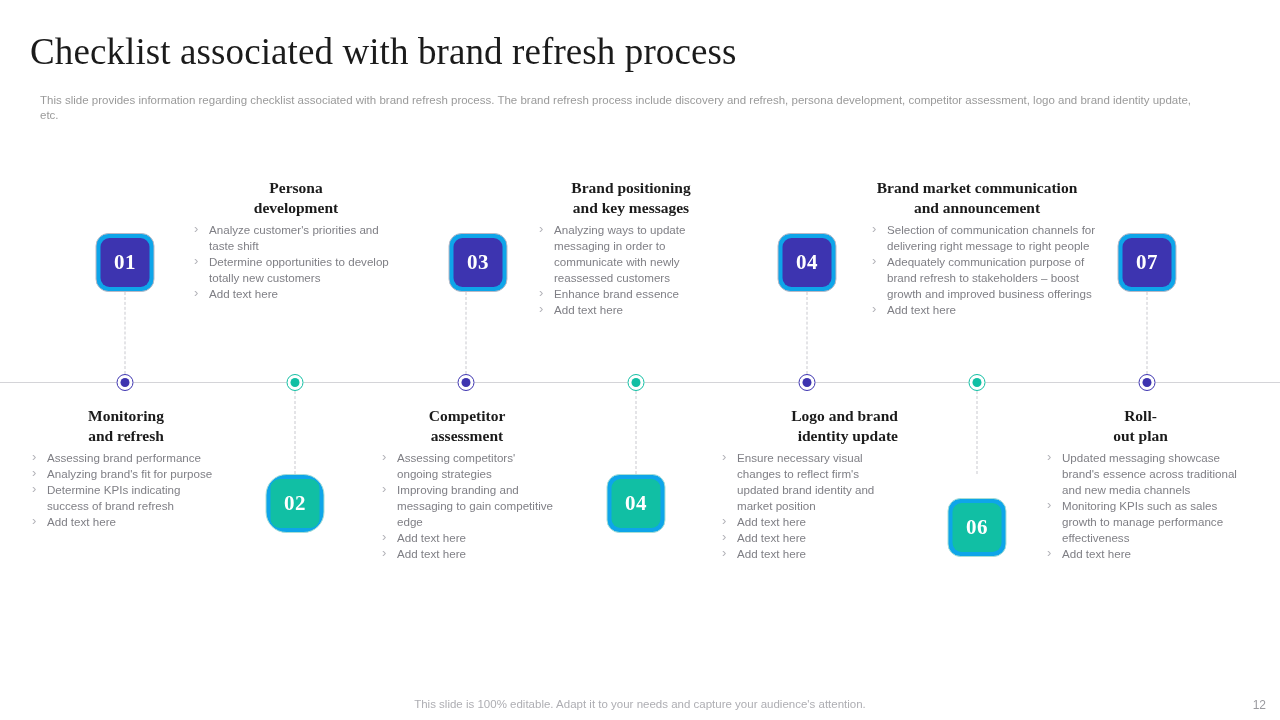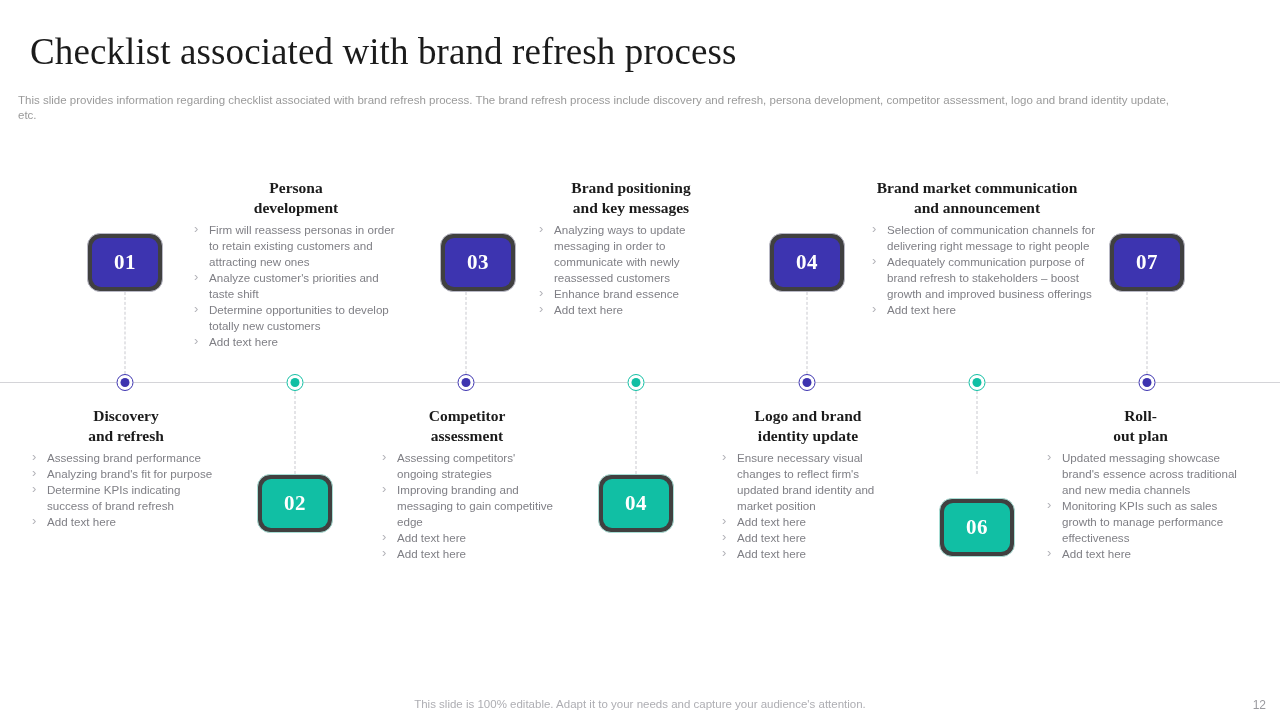--- a/index.html
+++ b/index.html
@@ -20,21 +20,21 @@
     top: 30px;
     font-family: "Liberation Serif", serif;
     font-size: 37px;
     color: #1b1b1b;
     letter-spacing: 0.1px;
     white-space: nowrap;
   }
 
   .slide-subtitle {
     position: absolute;
-    left: 18px;
+    left: 40px;
     top: 93px;
     width: 1165px;
     font-size: 11.5px;
     line-height: 14.5px;
     color: #9a9a9a;
   }
 
   
   .axis-line {
     position: absolute;
@@ -78,24 +78,24 @@
   .connector {
     position: absolute;
     width: 0;
     border-left: 1px dashed #c9c9cf;
     transform: translateX(-50%);
   }
 
   
   .badge {
     position: absolute;
-    width: 76px;
+    width: 59px;
     height: 59px;
     border-radius: 13px;
-    background: #404040;
+    background: #0ea5e9;
     border: 1.2px solid #c8c8d0;
     padding: 4px;
     transform: translateX(-50%);
   }
   .badge .inner {
     width: 100%;
     height: 100%;
     border-radius: 9px;
     display: flex;
     align-items: center;
@@ -117,21 +117,21 @@
   }
   .col-heading {
     font-family: "Liberation Serif", serif;
     font-weight: bold;
     font-size: 15.5px;
     line-height: 20px;
     color: #1b1b1b;
     text-align: center;
     margin-bottom: 4px;
   }
-  .col-heading.left-align { text-align: center; }
+  .col-heading.left-align { text-align: right; }
 
   ul.bullets { list-style: none; }
   ul.bullets li {
     position: relative;
     padding-left: 19px;
     font-size: 11.6px;
     line-height: 16px;
     color: #7f7f85;
     margin-bottom: 0px;
   }
@@ -203,59 +203,58 @@
 <div class="connector" style="left:295px; top:391px; height:83px;"></div>
 <div class="connector" style="left:466px; top:292px; height:82px;"></div>
 <div class="connector" style="left:636px; top:391px; height:83px;"></div>
 <div class="connector" style="left:807px; top:292px; height:82px;"></div>
 <div class="connector" style="left:977px; top:391px; height:83px;"></div>
 <div class="connector" style="left:1147px; top:292px; height:82px;"></div>
 
 <div class="badge badge-blue" style="left:125px; top:233px;">
   <div class="inner">01</div>
 </div>
-<div class="badge badge-teal" style="left:295px; top:474px;">
+<div class="badge badge-teal" style="left:295px; top:474px;border-radius:21px;">
   <div class="inner">02</div>
 </div>
 <div class="badge badge-blue" style="left:438px; top:233px;margin-left:40px;">
   <div class="inner">03</div>
 </div>
 <div class="badge badge-teal" style="left:636px; top:474px;">
   <div class="inner">04</div>
 </div>
 <div class="badge badge-blue" style="left:807px; top:233px;">
   <div class="inner">04</div>
 </div>
 <div class="badge badge-teal" style="left:977px; top:474px;margin-top:24px;">
   <div class="inner">06</div>
 </div>
 <div class="badge badge-blue" style="left:1147px; top:233px;">
   <div class="inner">07</div>
 </div>
 
 <div class="col" style="left:28px; top:406px; width:196px;">
   <div class="col-heading">
-    <span>Discovery</span><br>
+    <span>Monitoring</span><br>
     <span>and refresh</span>
   </div>
   <ul class="bullets">
     <li>Assessing brand performance</li>
     <li>Analyzing brand's fit for purpose</li>
     <li>Determine KPIs indicating success of brand refresh</li>
     <li>Add text here</li>
   </ul>
 </div>
 
 <div class="col" style="left:190px; top:178px; width:212px;">
   <div class="col-heading">
     <span>Persona</span><br>
     <span>development</span>
   </div>
   <ul class="bullets">
-    <li>Firm will reassess personas in order to retain existing customers and attracting new ones</li>
     <li>Analyze customer's priorities and taste shift</li>
     <li>Determine opportunities to develop totally new customers</li>
     <li>Add text here</li>
   </ul>
 </div>
 
 <div class="col" style="left:378px; top:406px; width:178px;">
   <div class="col-heading">
     <span>Competitor</span><br>
     <span>assessment</span>

